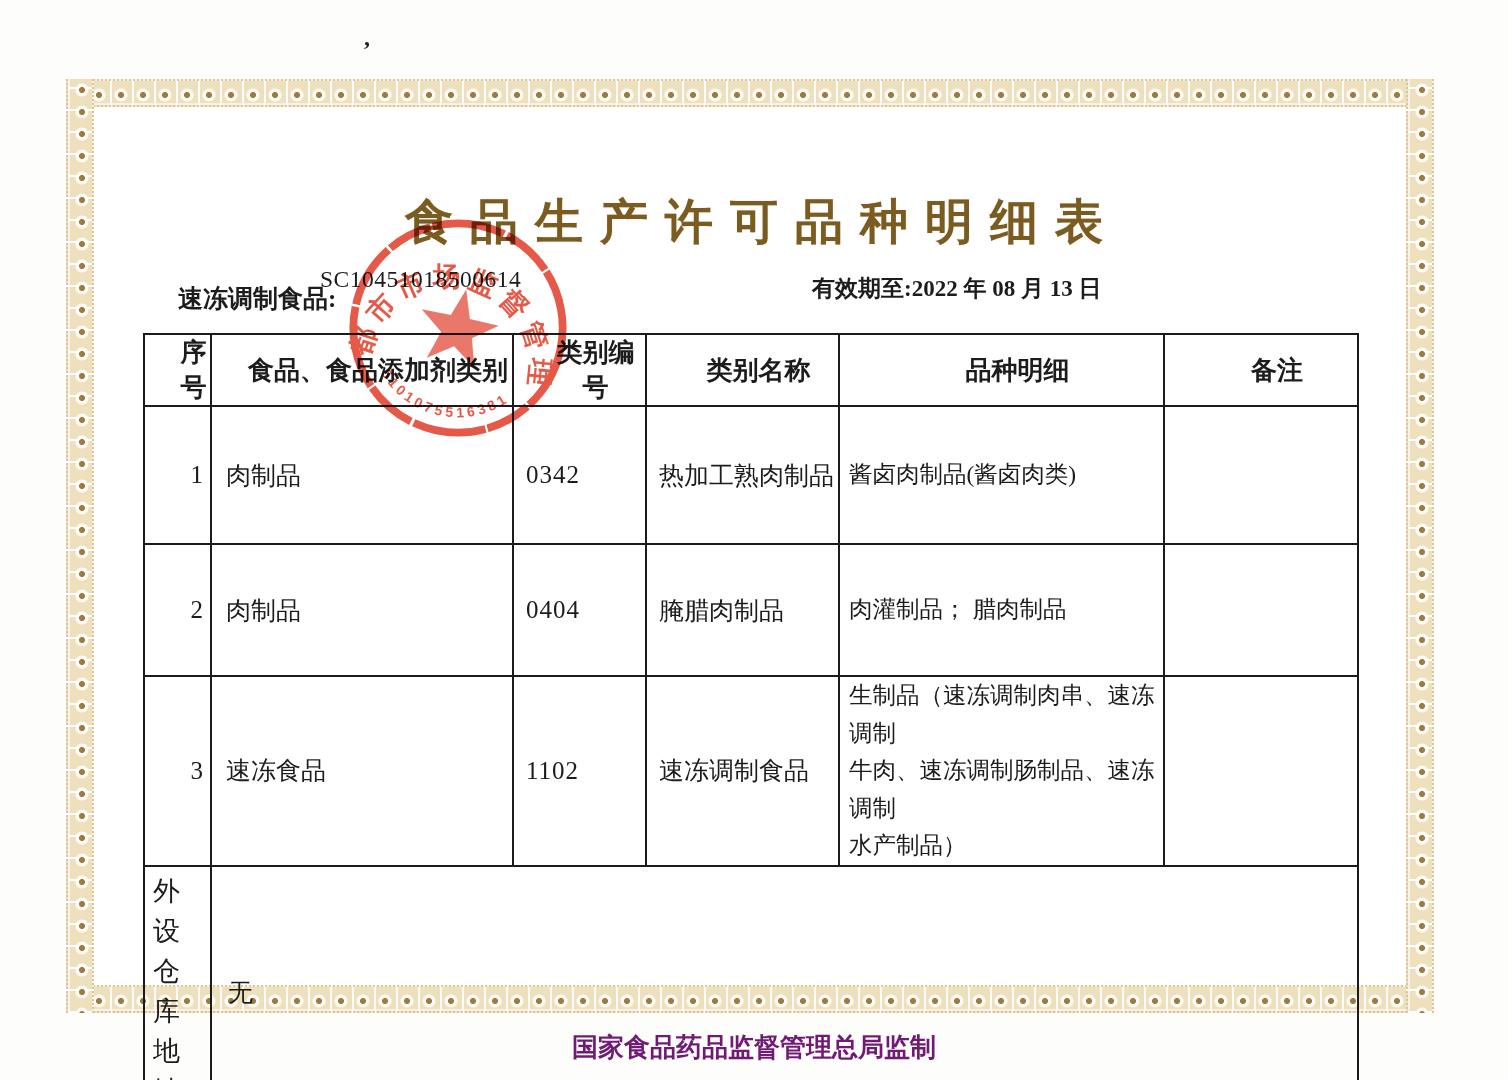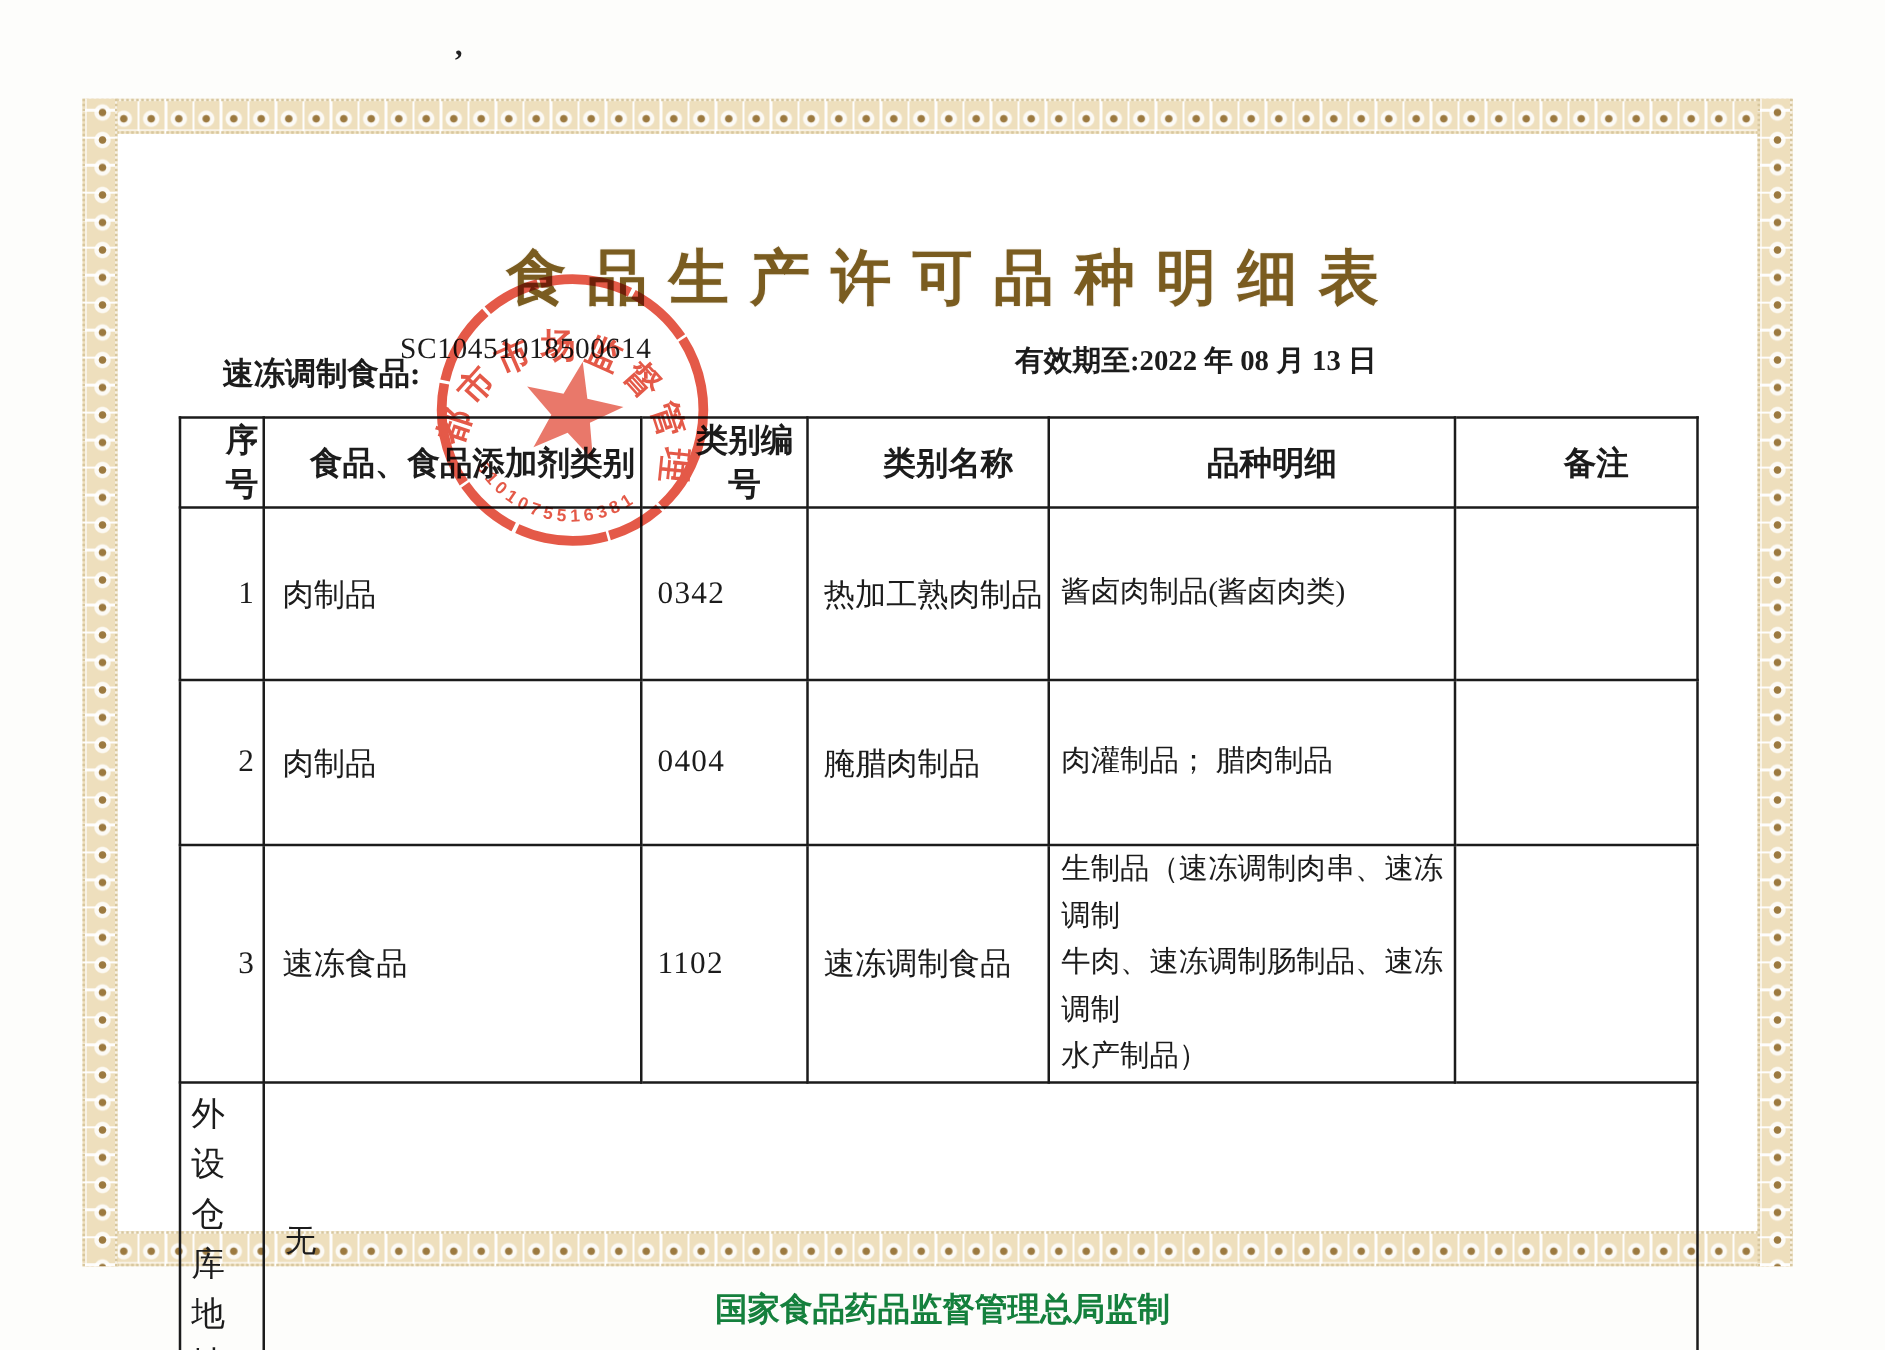--- a/index.html
+++ b/index.html
@@ -57,21 +57,21 @@
   td.name     { padding-left:12px; font-size:25px; }
   td.detail   { padding-left:9px; padding-right:2px; font-size:23.5px; white-space:pre-line; line-height:1.6; }
   td.wlabel   { font-size:27px; font-weight:bold; padding:4px 4px 0 8px; line-height:40px;
                 word-break:break-all; vertical-align:middle; }
   td.wvalue   { vertical-align:top; padding:8px 0 0 16px; font-size:25px; }
 
   
   .seal { left:344px; top:214px; width:228px; height:228px; mix-blend-mode:multiply; opacity:.9; }
 
   
-  .footer { left:0; right:0; top:1030px; text-align:center; font-size:26px; font-weight:bold; color:#15803d; }
+  .footer { left:0; right:0; top:1030px; text-align:center; font-size:26px; font-weight:bold; color:#701a75; }
 </style>
 </head>
 <body>
 
 <div>
 
   <span class="abs artifact">,</span>
 
   <div class="frame">
     <div class="band h top"></div>

